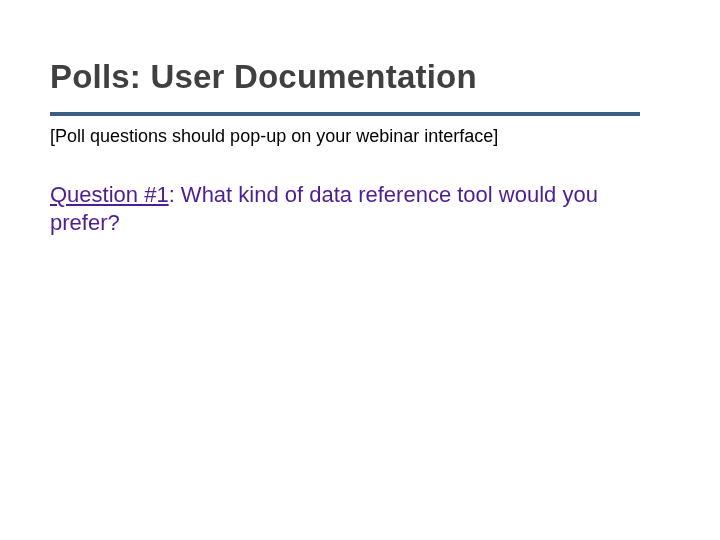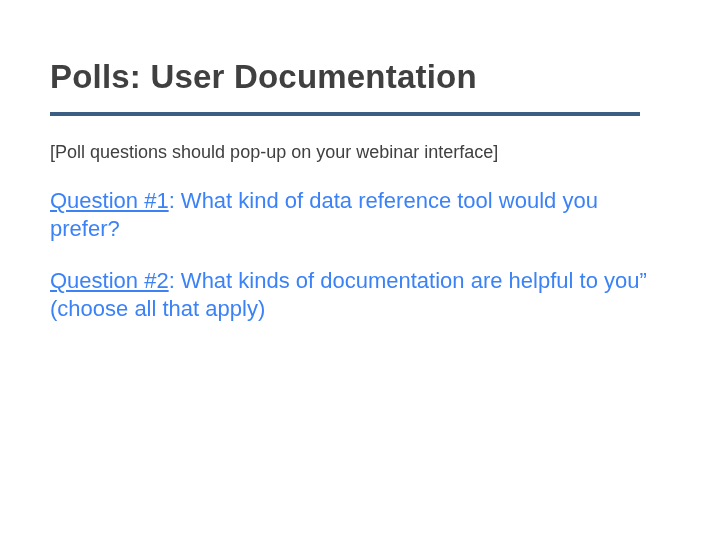--- a/index.html
+++ b/index.html
@@ -20,43 +20,40 @@
       color: #404040;
       letter-spacing: 0.2px;
     }
     .title-rule {
       margin-top: 16px;
       border: none;
       border-top: 4px solid #3b5f84;
       width: 590px;
     }
     .note {
-      margin-top: 26px;
+      margin-top: 10px;
       font-size: 18px;
-      color: #404040;
+      color: #000000;
     }
     .question {
-      margin-top: 24px;
+      margin-top: 34px;
       font-size: 22px;
       line-height: 1.28;
-      color: #3b82f6;
+      color: #4c1d95;
       max-width: 600px;
     }
     .q-label {
       text-decoration: underline;
     }
   </style>
 </head>
 <body>
 
 <div class="slide">
   <h1 class="title">Polls:  User Documentation</h1>
   <hr class="title-rule">
   <p class="note">[Poll questions should pop-up on your webinar interface]</p>
 
   <p class="question">
     <span class="q-label">Question #1</span><span>: What kind of data reference tool would you prefer?</span>
   </p>
 
-  <p class="question">
-    <span class="q-label">Question #2</span><span>: What kinds of documentation are helpful to you” (choose all that apply)</span>
-  </p>
 </div>
 
 </body></html>

